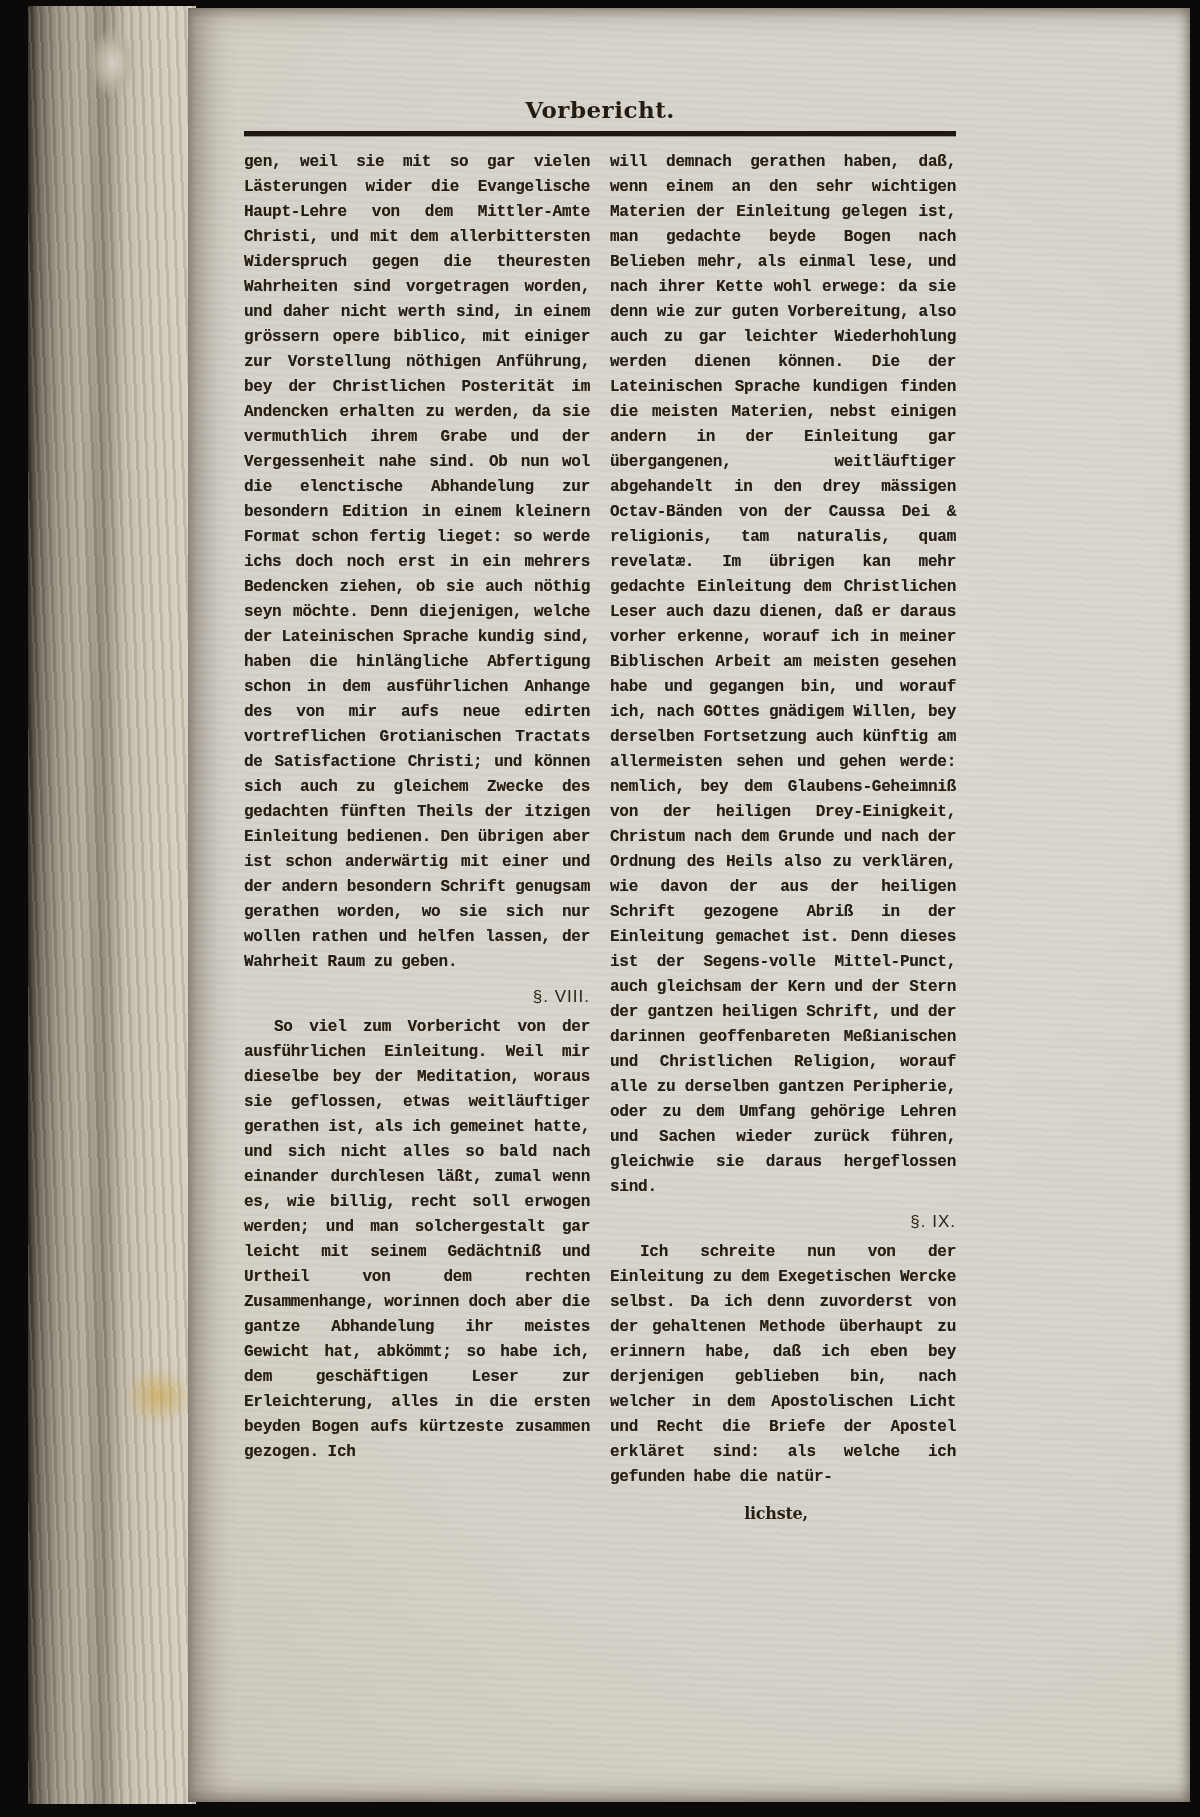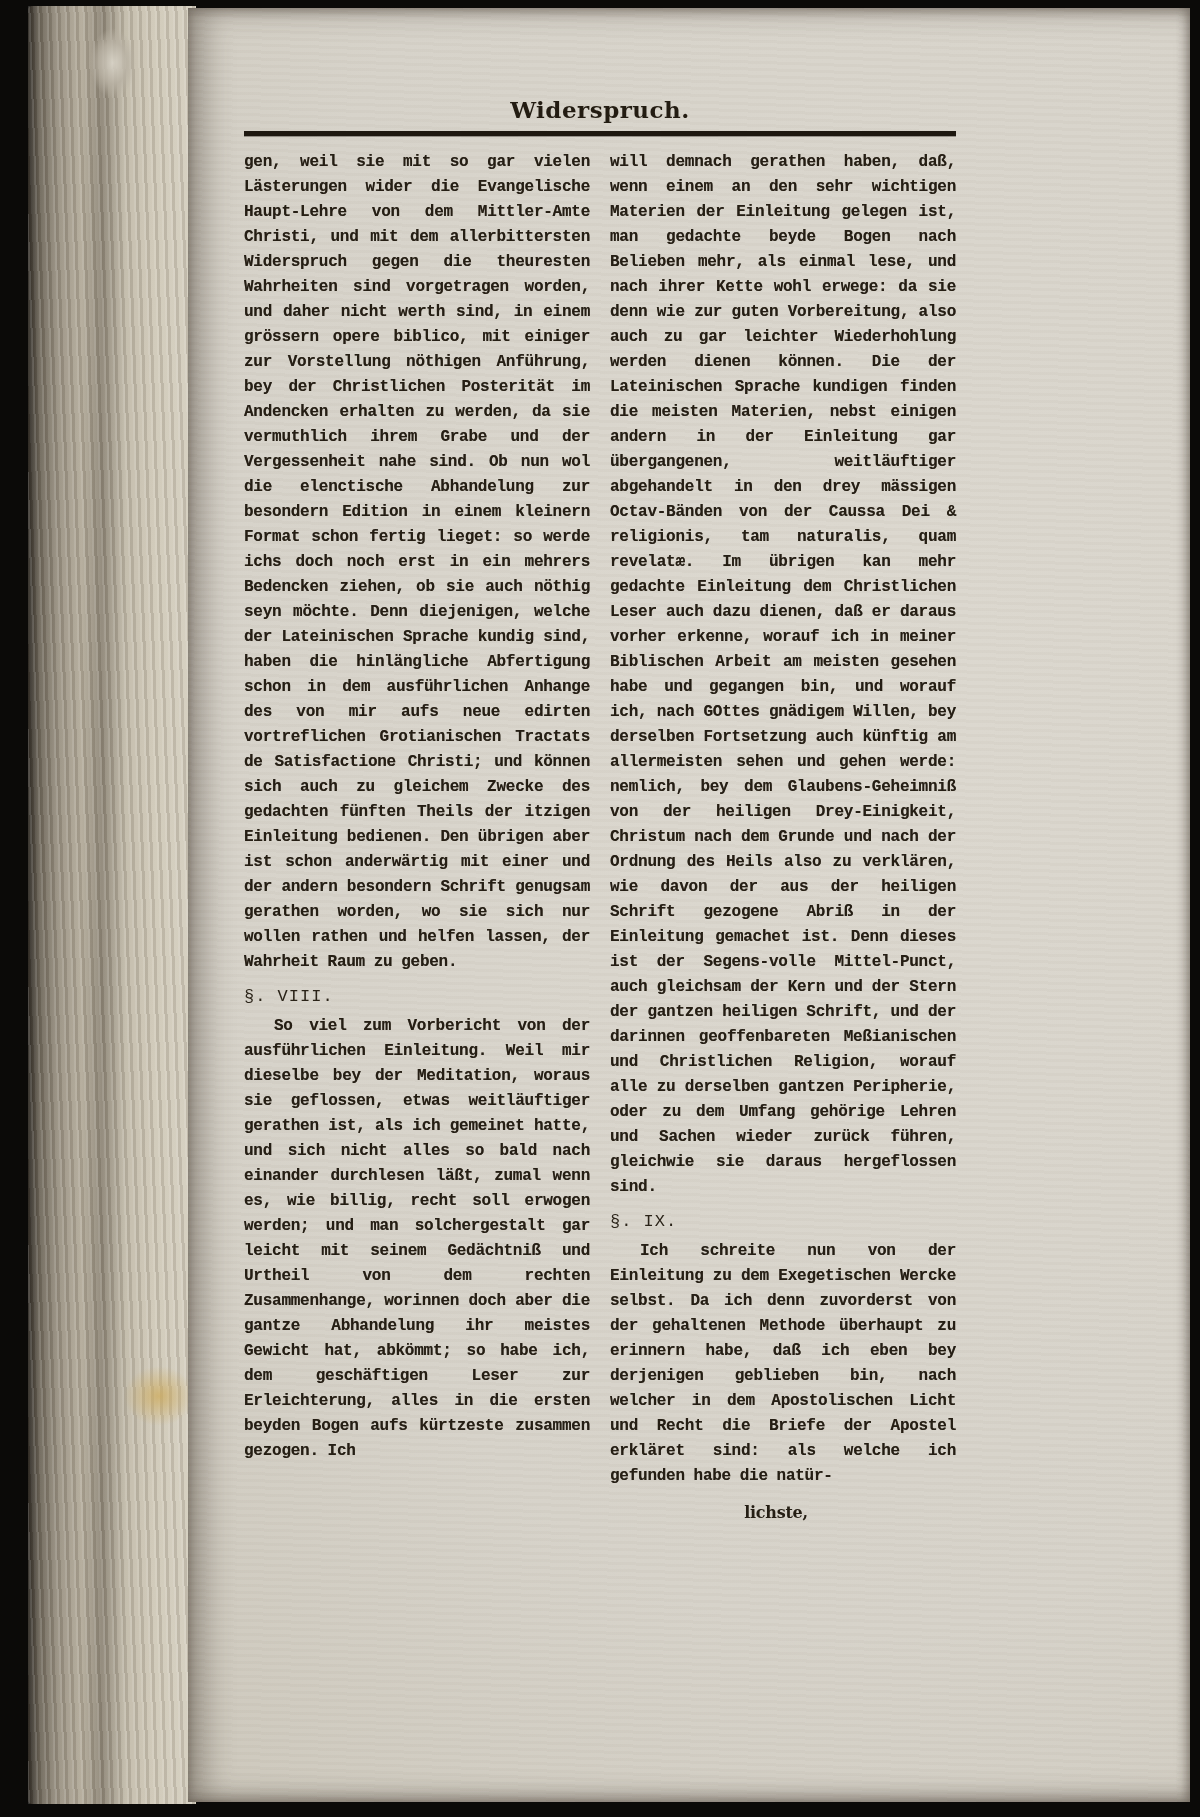--- a/index.html
+++ b/index.html
@@ -113,22 +113,22 @@
     letter-spacing: -0.25px;
     word-spacing: -0.6px;
     text-indent: 30px;
     color: #251e14;
     hyphens: auto;
     text-shadow: 0 0 0.5px rgba(37,30,20,0.55);
   }
   .para.noindent { text-indent: 0; }
   .sec-heading {
     margin: 12px 0 8px 0;
-    text-align: left;
-    font-family: Liberation Mono, monospace;
+    text-align: right;
+    font-family: Liberation Sans, sans-serif;
     font-weight: 400;
     font-size: 17px;
     letter-spacing: 1px;
     color: #2a2318;
   }
   .catchword {
     margin-top: 14px;
     padding-right: 14px;
     text-align: center;
     font-family: "DejaVu Serif", serif;
@@ -146,21 +146,21 @@
   <div class="book-edge">
     <div class="leaf-stack"></div>
     <div class="headband"></div>
     <div class="binding-stain"></div>
   </div>
 
   <div class="paper">
     <div class="paper-texture"></div>
 
     <div class="content">
-      <div class="running-head">Widerspruch.</div>
+      <div class="running-head">Vorbericht.</div>
 
       <div class="head-rule"></div>
 
       <div class="columns">
 
         <div class="col">
           <p class="para noindent">gen, weil sie mit so gar vielen Lästerungen wider die Evangelische Haupt-Lehre von dem Mittler-Amte Christi, und mit dem allerbittersten Widerspruch gegen die theuresten Wahrheiten sind vorgetragen worden, und daher nicht werth sind, in einem grössern opere biblico, mit einiger zur Vorstellung nöthigen Anführung, bey der Christlichen Posterität im Andencken erhalten zu werden, da sie vermuthlich ihrem Grabe und der Vergessenheit nahe sind. Ob nun wol die elenctische Abhandelung zur besondern Edition in einem kleinern Format schon fertig lieget: so werde ichs doch noch erst in ein mehrers Bedencken ziehen, ob sie auch nöthig seyn möchte. Denn diejenigen, welche der Lateinischen Sprache kundig sind, haben die hinlängliche Abfertigung schon in dem ausführlichen Anhange des von mir aufs neue edirten vortreflichen Grotianischen Tractats de Satisfactione Christi; und können sich auch zu gleichem Zwecke des gedachten fünften Theils der itzigen Einleitung bedienen. Den übrigen aber ist schon anderwärtig mit einer und der andern besondern Schrift genugsam gerathen worden, wo sie sich nur wollen rathen und helfen lassen, der Wahrheit Raum zu geben.</p>
           <div class="sec-heading">§. VIII.</div>
           <p class="para">So viel zum Vorbericht von der ausführlichen Einleitung. Weil mir dieselbe bey der Meditation, woraus sie geflossen, etwas weitläuftiger gerathen ist, als ich gemeinet hatte, und sich nicht alles so bald nach einander durchlesen läßt, zumal wenn es, wie billig, recht soll erwogen werden; und man solchergestalt gar leicht mit seinem Gedächtniß und Urtheil von dem rechten Zusammenhange, worinnen doch aber die gantze Abhandelung ihr meistes Gewicht hat, abkömmt; so habe ich, dem geschäftigen Leser zur Erleichterung, alles in die ersten beyden Bogen aufs kürtzeste zusammen gezogen. Ich</p>
         </div>

